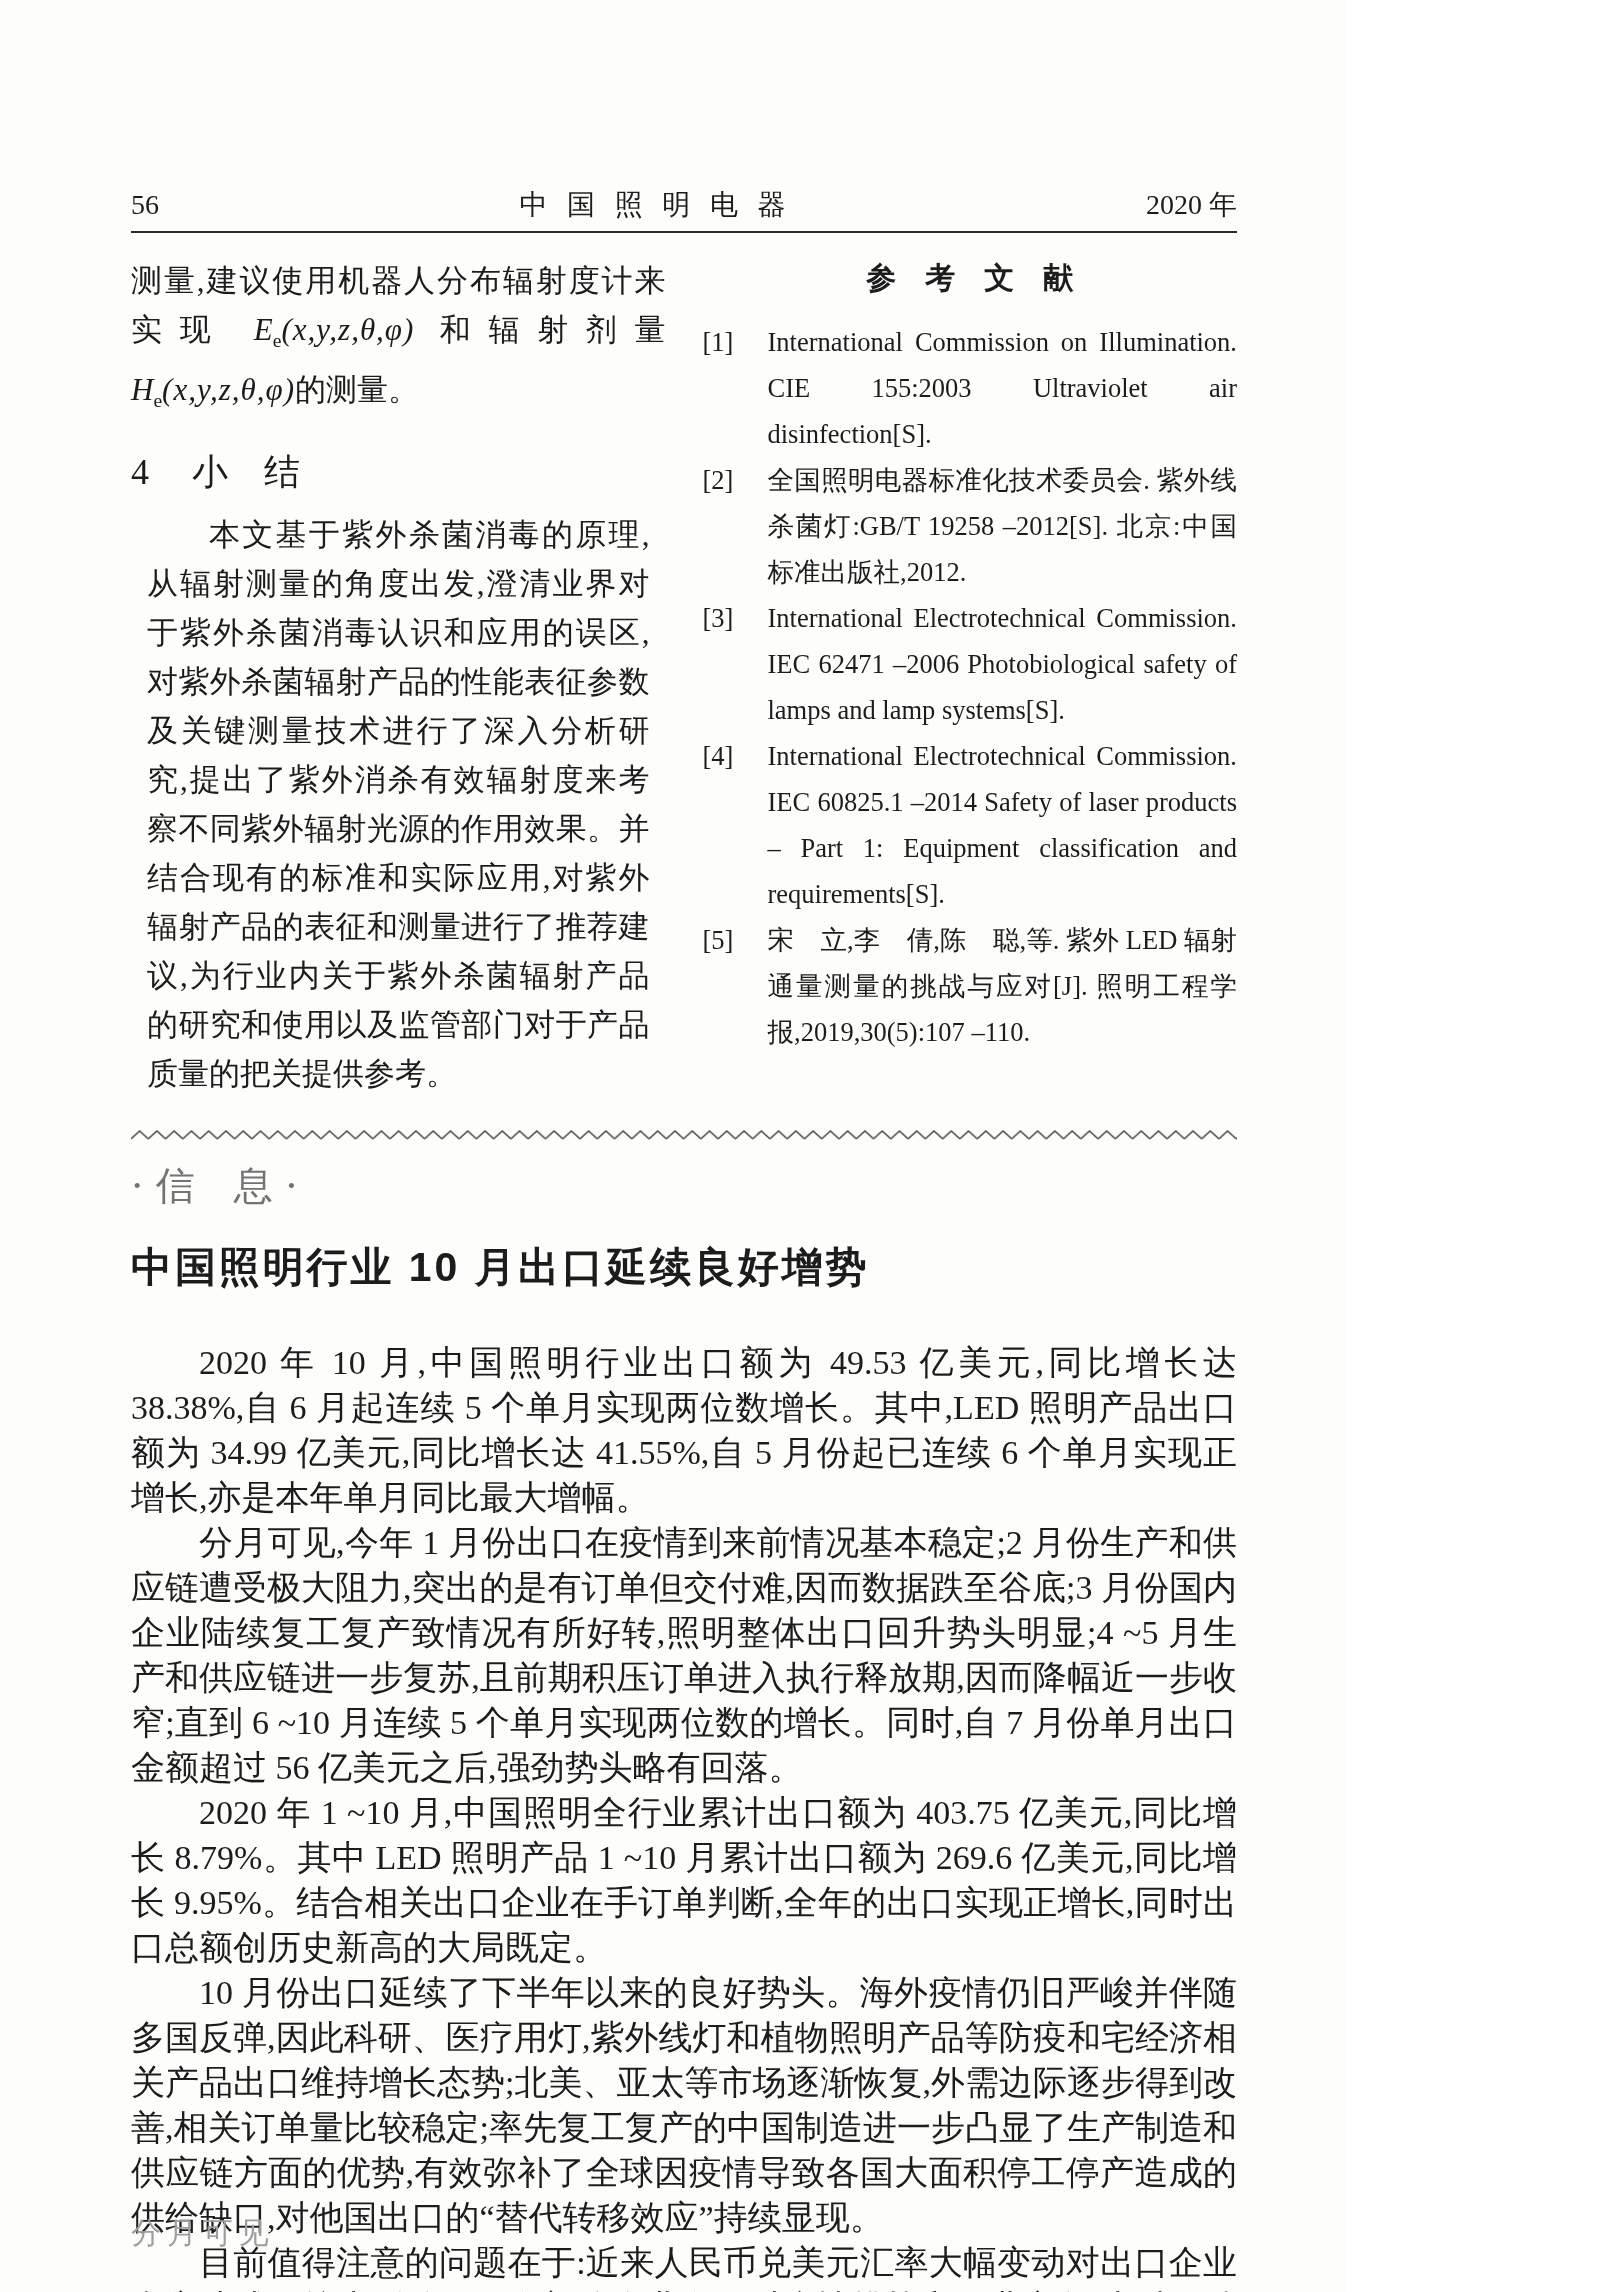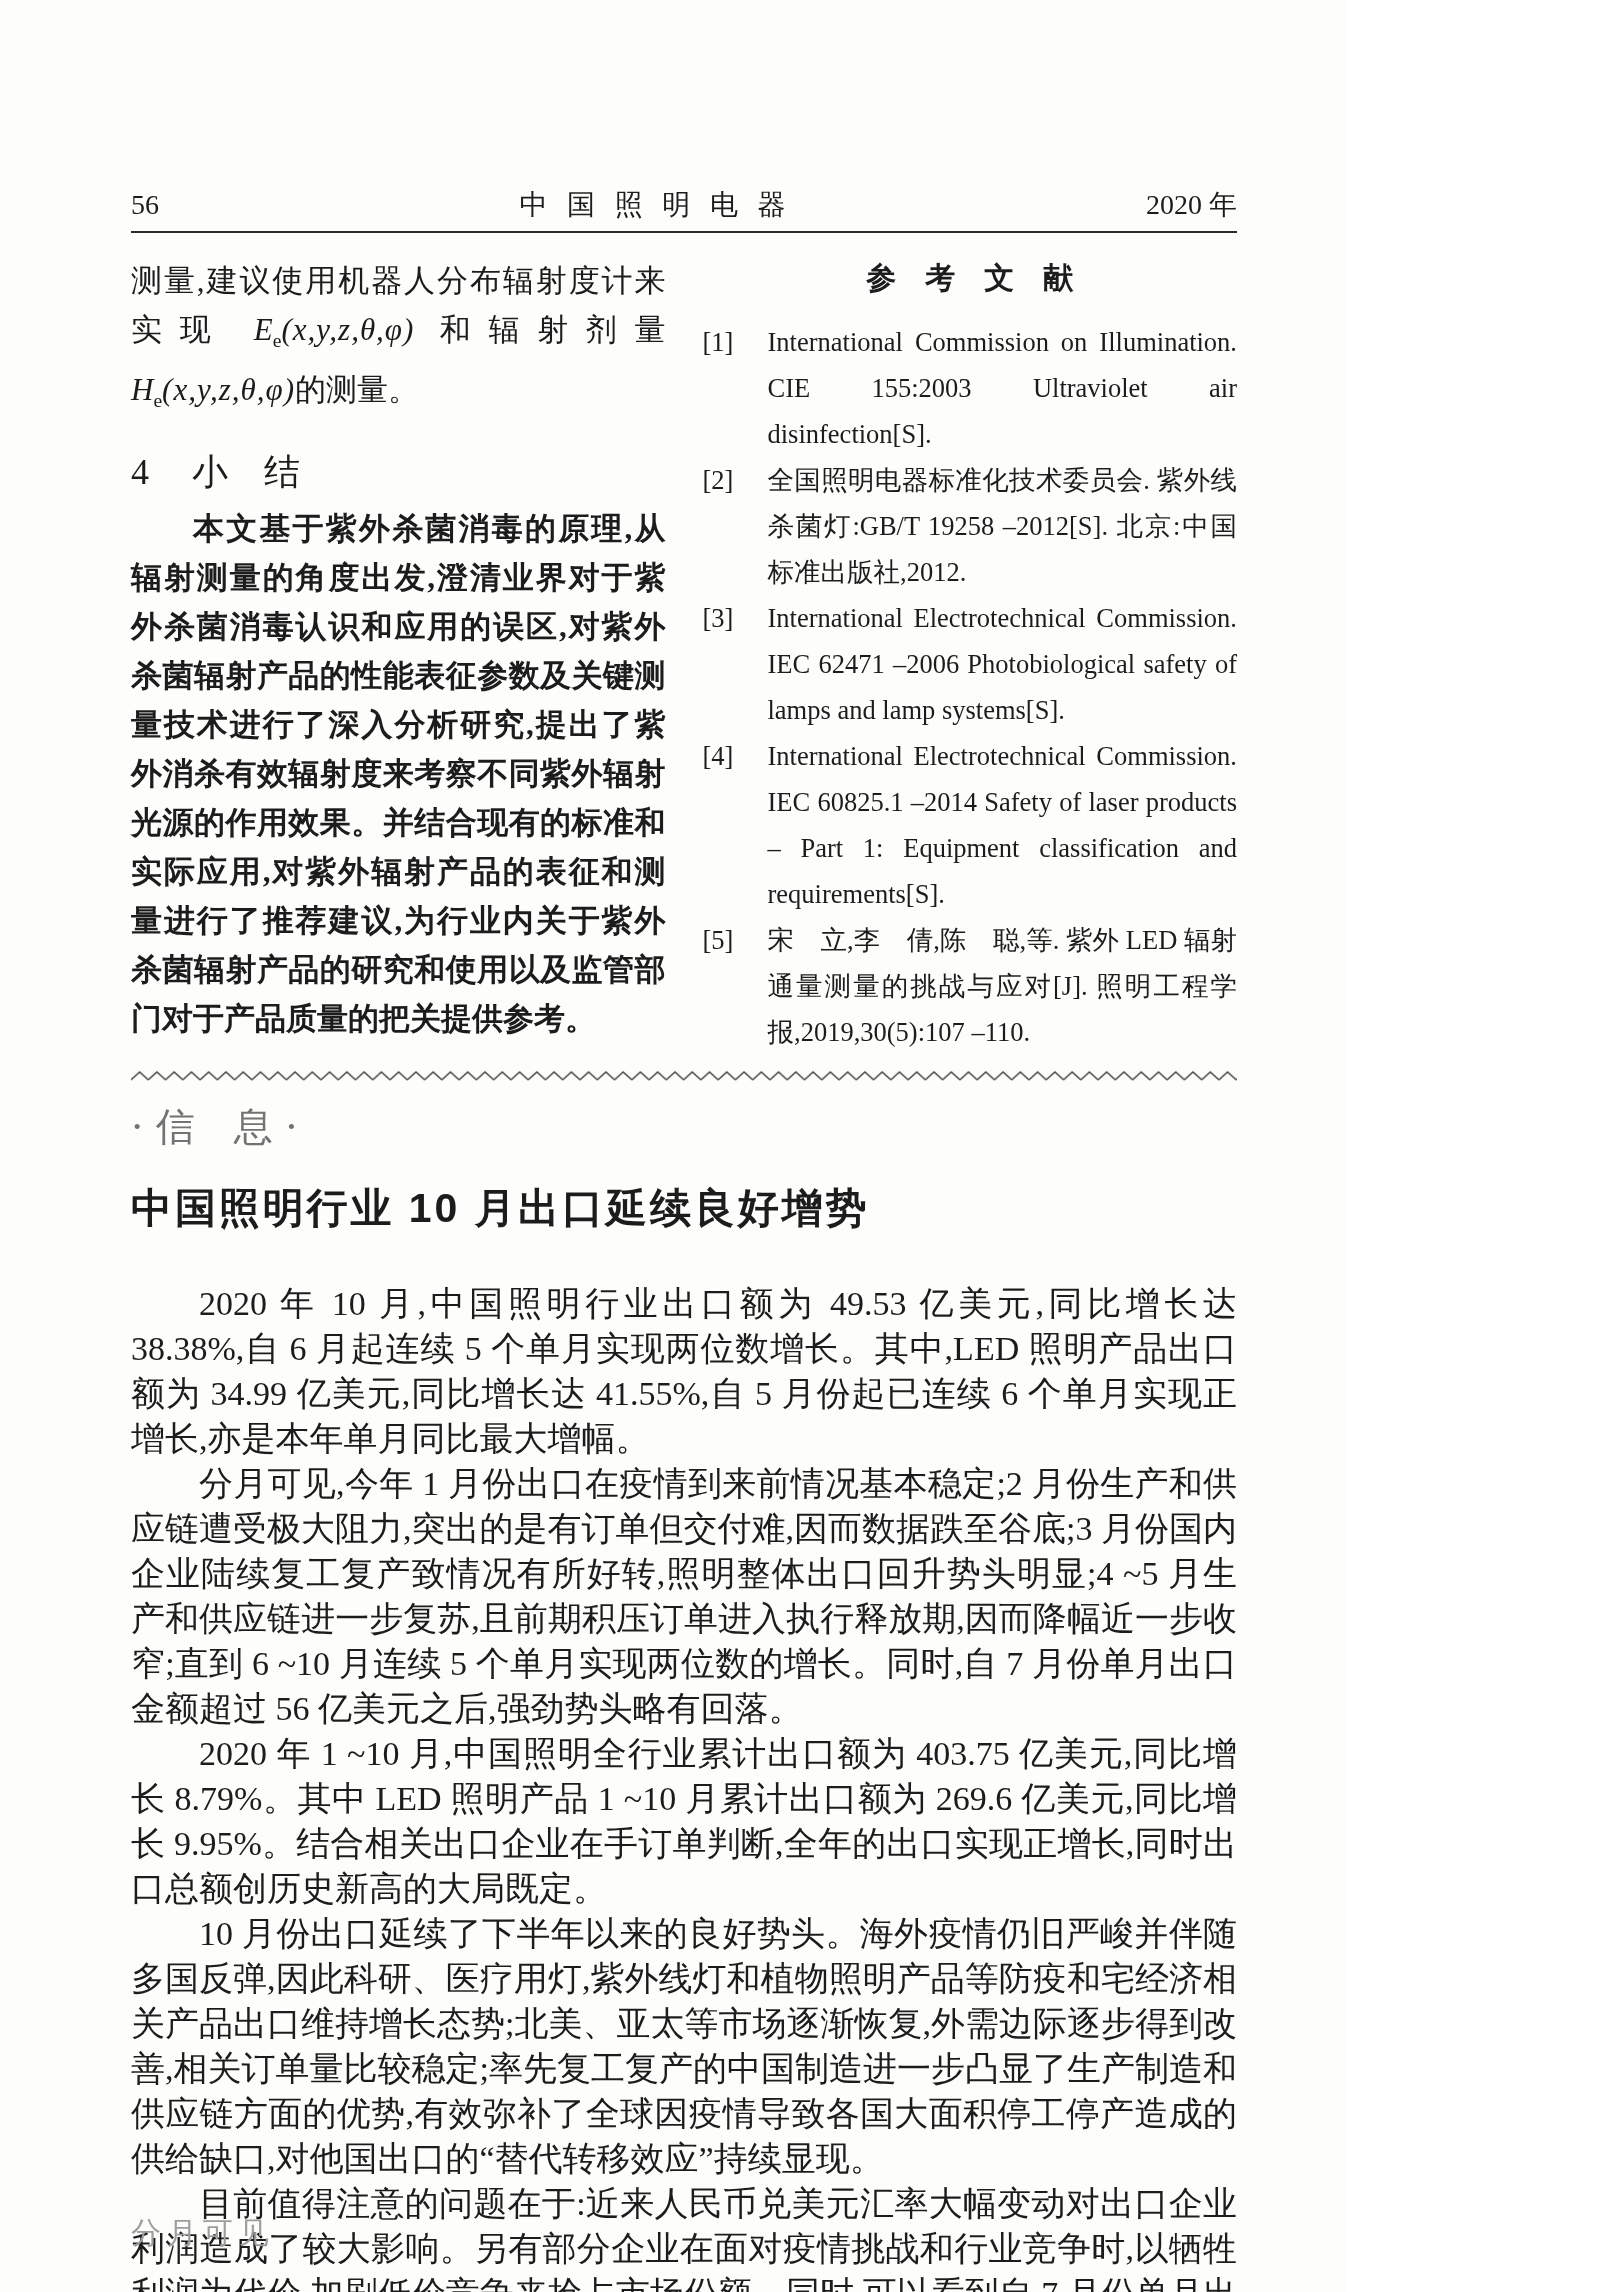--- a/index.html
+++ b/index.html
@@ -31,21 +31,21 @@
   .intro-par { margin:0; }
   .math-var { font-style:italic; }
   .math-sub { font-size:19.6px; }
   .math-args { font-style:italic; letter-spacing:1px; }
 
   .section-heading {
     margin:25.5px 0 9.8px 0;
     font-size:36px; font-weight:normal; line-height:43px;
   }
   .sec-num { margin-right:43px; }
-  .section-par { margin:0; text-indent:2em;font-weight:bold; }
+  .section-par { margin:16px; text-indent:2em; }
 
   .col-right { font-size:26.5px; line-height:46px; }
   .ref-heading {
     margin:3.9px 0 23.5px 0;
     text-align:center;
     font-family:"Liberation Sans", sans-serif;
     font-weight:bold; font-size:30px; line-height:35px;
     letter-spacing:29px; padding-left:29px;
   }
   .ref-list { margin:0; }

